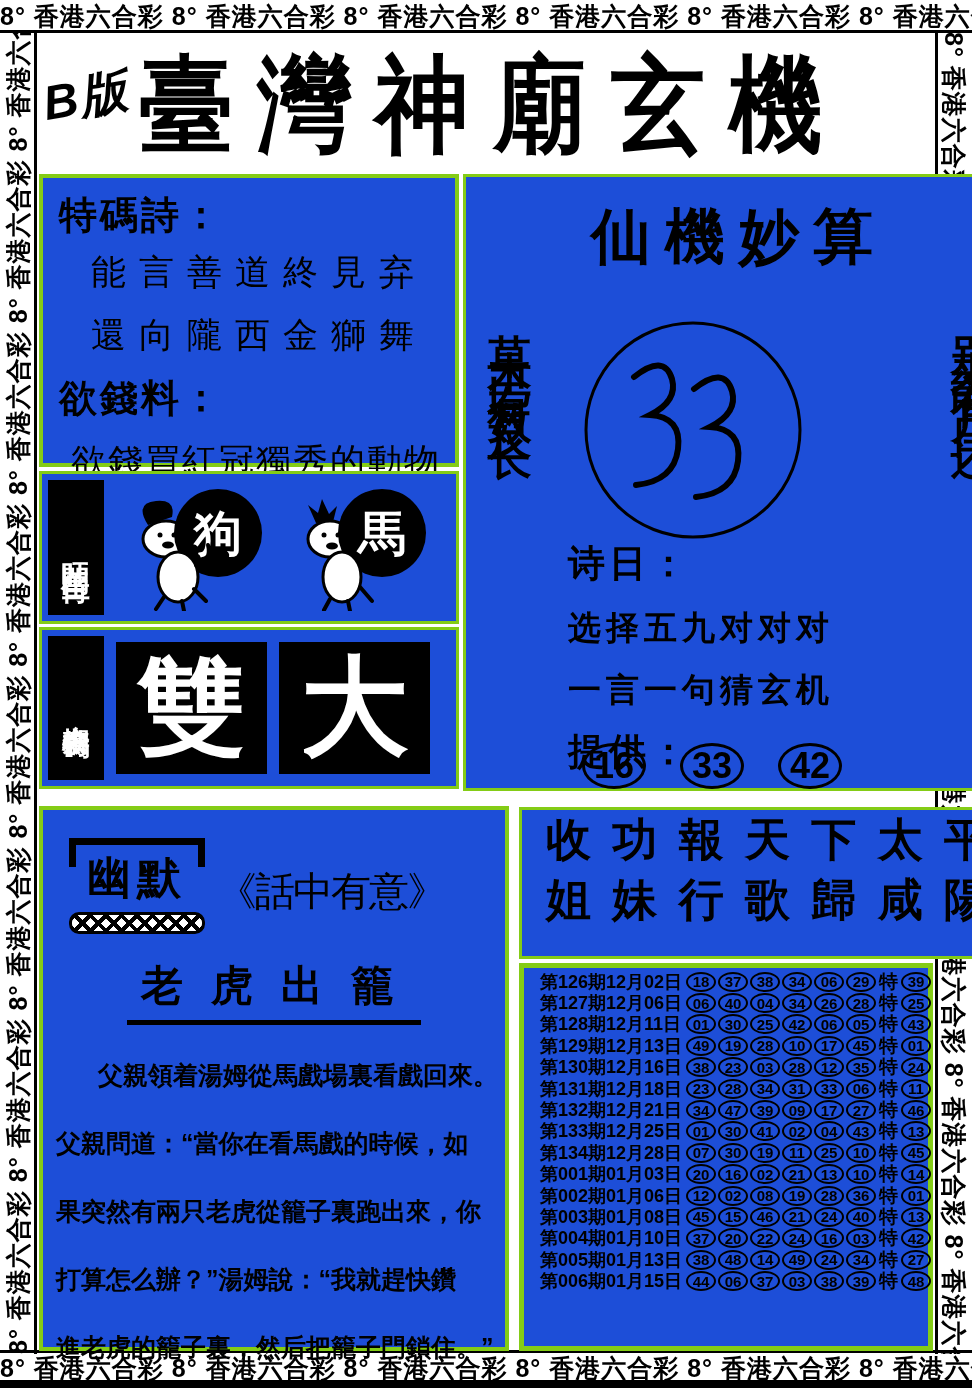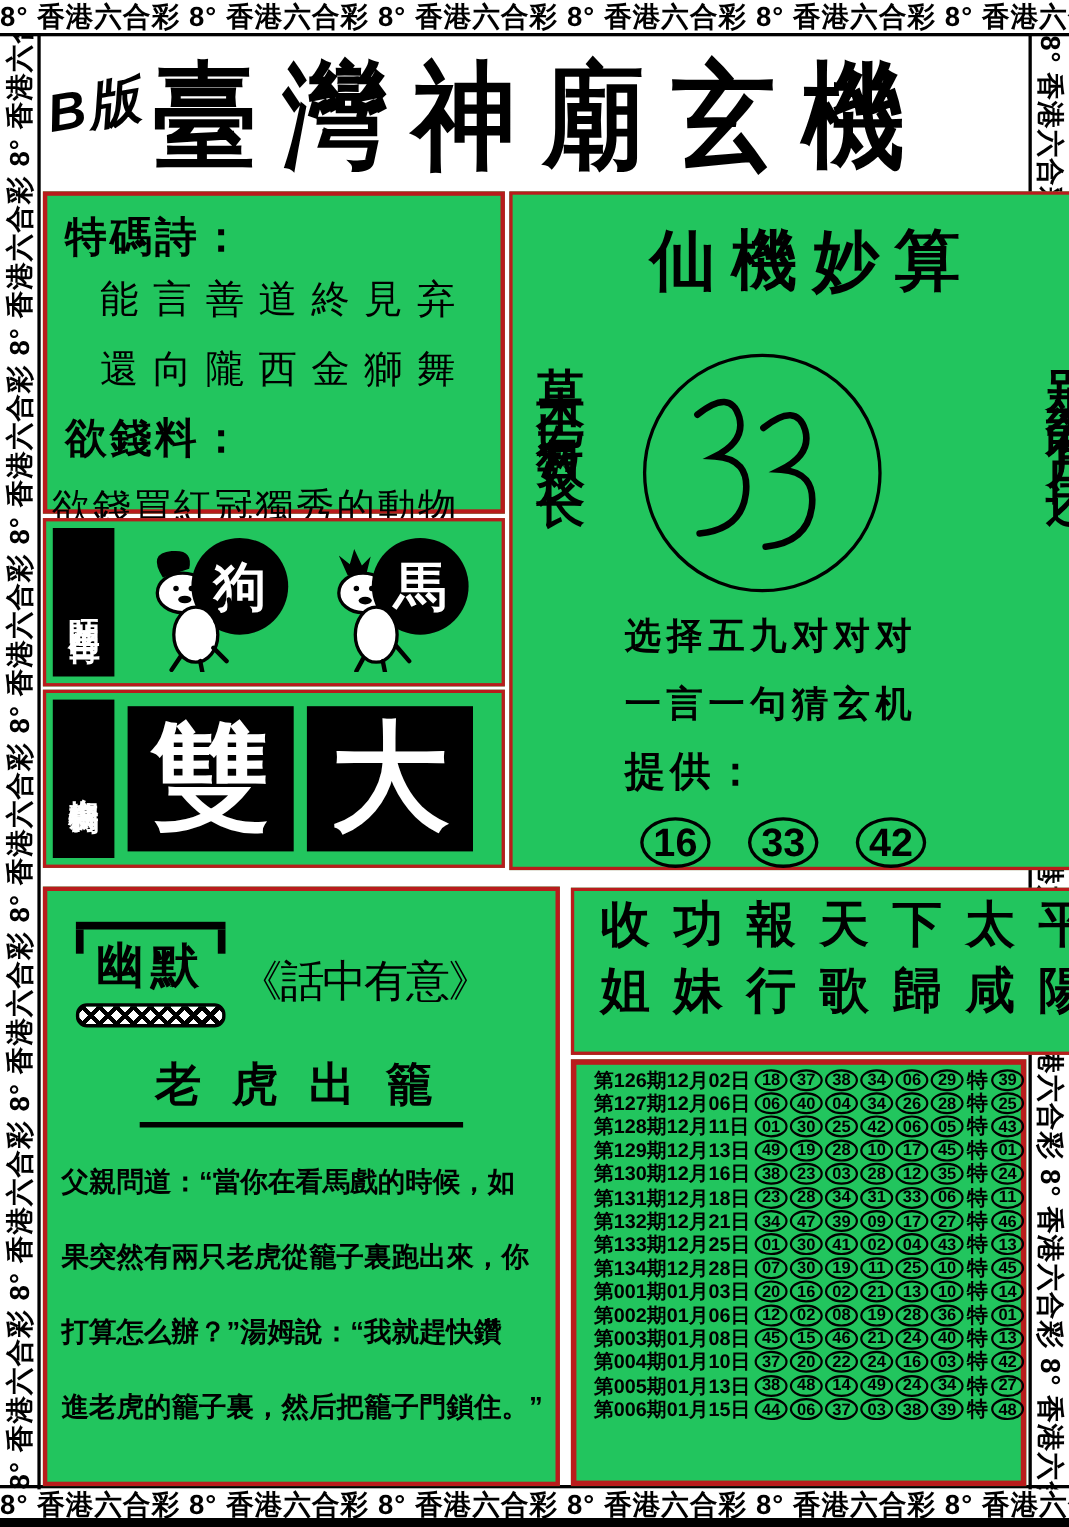--- a/index.html
+++ b/index.html
@@ -13,37 +13,37 @@
   
   .edge { position:absolute; font-weight:bold; font-size:25px; white-space:nowrap; overflow:hidden; letter-spacing:1px; }
   .edge-top  { top:0; left:0; width:972px; height:33px; line-height:33px; border-bottom:3px solid #000; }
   .edge-bottom { bottom:0; left:0; width:972px; height:30px; line-height:30px; border-top:3px solid #000; }
   .edge-left { top:32px; left:0; width:1322px; height:37px; line-height:37px;
                transform-origin:0 0; transform:rotate(-90deg) translateX(-1322px); border-bottom:3px solid #000; }
   .edge-right{ top:32px; left:972px; width:1322px; height:37px; line-height:37px;
                transform-origin:0 0; transform:rotate(90deg); border-bottom:3px solid #000; }
 
   .content { position:absolute; left:39px; top:35px; width:894px; height:1316px; }
-  .box { position:absolute; border:3px solid #b91c1c; background:#22c55e; }
+  .box { position:absolute; border:3px solid #84cc16; background:#1d4ed8; }
 
   
   .title-area { position:absolute; left:0; top:0; width:894px; height:138px; }
   .edition { position:absolute; left:4px; top:30px; font-size:48px; font-weight:bold; font-style:italic;
              transform:rotate(-10deg); letter-spacing:2px; }
   .main-title { position:absolute; left:100px; top:0; font-size:94px; font-weight:bold; white-space:nowrap;
                 letter-spacing:24px; transform:scaleY(1.12); transform-origin:top left;
                 font-family:"Liberation Sans", sans-serif; }
 
   
   .poem-box { left:0; top:139px; width:420px; height:293px; border-width:4px; }
   .poem-title { font-family:"Liberation Serif", serif; font-weight:bold; font-size:38px; margin:12px 0 0 16px; letter-spacing:3px; }
   .pline { font-family:"Liberation Serif", serif; font-size:35px; white-space:nowrap; letter-spacing:13px; margin:8px 0 0 48px; }
   .pline.l2 { margin-top:16px; }
   .poem-title.t2 { margin-top:14px; }
-  .pline.l3 { margin:14px 0 0 4px; letter-spacing:2px; }
+  .pline.l3 { margin:14px 0 0 28px; letter-spacing:2px; }
 
   
   .zodiac-box { left:0; top:436px; width:420px; height:153px; }
   .vlabel { position:absolute; left:6px; top:6px; bottom:6px; width:56px; background:#000; color:#fff;
             writing-mode:vertical-rl; text-orientation:upright; font-weight:bold;
             display:flex; align-items:center; justify-content:center; letter-spacing:4px; }
   .zodiac-box .vlabel { font-size:29px; }
   .zanimals { position:absolute; left:66px; right:6px; top:0; bottom:0;
               display:flex; justify-content:space-evenly; align-items:center; }
 
@@ -173,20 +173,21 @@
       <div class="oracle-title">仙機妙算</div>
       <div class="vverse left">草木已有数尺长</div>
       <div class="vverse right">别来能有几日还</div>
       <svg class="oracle-circle" width="230" height="230" viewBox="0 0 230 230">
         <circle cx="115" cy="115" r="107" fill="none" stroke="#000" stroke-width="3"></circle>
         <path d="M56,62 q30,-24 38,2 q6,22 -22,36 q32,2 28,34 q-4,32 -42,36" fill="none" stroke="#000" stroke-width="6" stroke-linecap="round"></path>
         <path d="M116,74 q30,-24 38,2 q6,22 -22,36 q32,2 28,34 q-4,32 -42,36" fill="none" stroke="#000" stroke-width="6" stroke-linecap="round"></path>
       </svg>
       <span class="sr">33</span>
       <div class="opoem">
+        <div class="olabel">诗日：</div>
         <div class="oline">选择五九对对对</div>
         <div class="oline">一言一句猜玄机</div>
         <div class="olabel provide">提供：</div>
       </div>
       <div class="onums">
         <div class="oball">16</div>
         <div class="oball">33</div>
         <div class="oball">42</div>
       </div>
     </div>
@@ -196,20 +197,21 @@
         <div class="humor-logo">
           <div class="logo-top">幽默</div>
           <div class="humor-wave"></div>
         </div>
         <div class="humor-sub">《話中有意》</div>
       </div>
       <div class="joke-title-wrap">
         <div class="joke-title">老虎出籠</div>
       </div>
       <div class="joke-text">
+        <div class="joke-line first">父親領着湯姆從馬戲場裏看戲回來。</div>
         <div class="joke-line">父親問道：“當你在看馬戲的時候，如</div>
         <div class="joke-line">果突然有兩只老虎從籠子裏跑出來，你</div>
         <div class="joke-line">打算怎么辦？”湯姆說：“我就趕快鑽</div>
         <div class="joke-line">進老虎的籠子裏，然后把籠子門鎖住。”</div>
       </div>
     </div>
 
     <div class="box calli-box">
       <div class="calli-line">收功報天下太平</div>
       <div class="calli-line">姐妹行歌歸咸陽</div>

